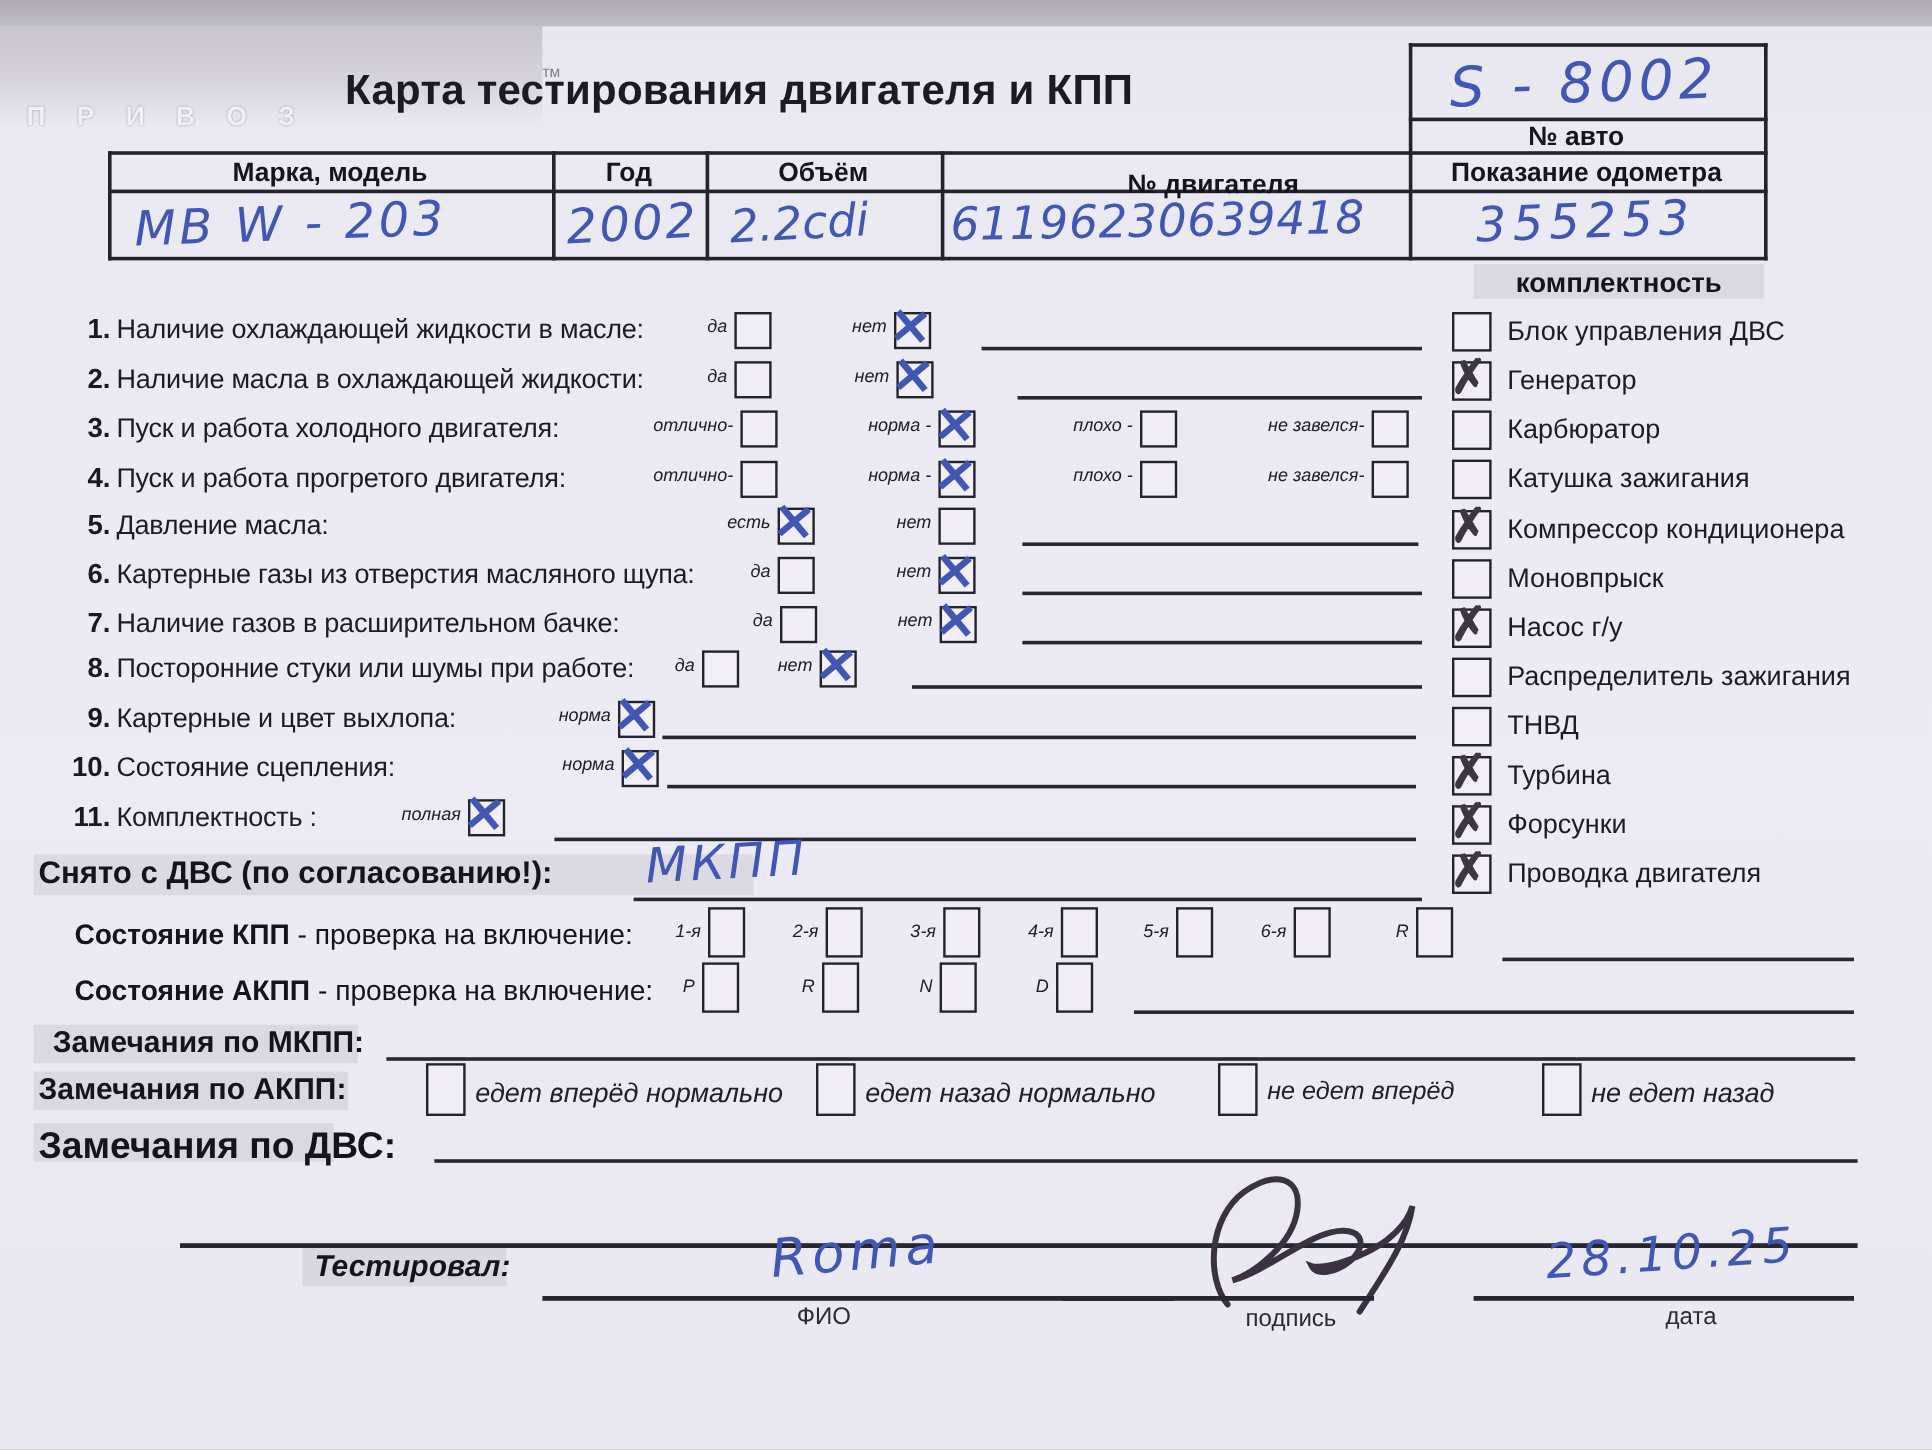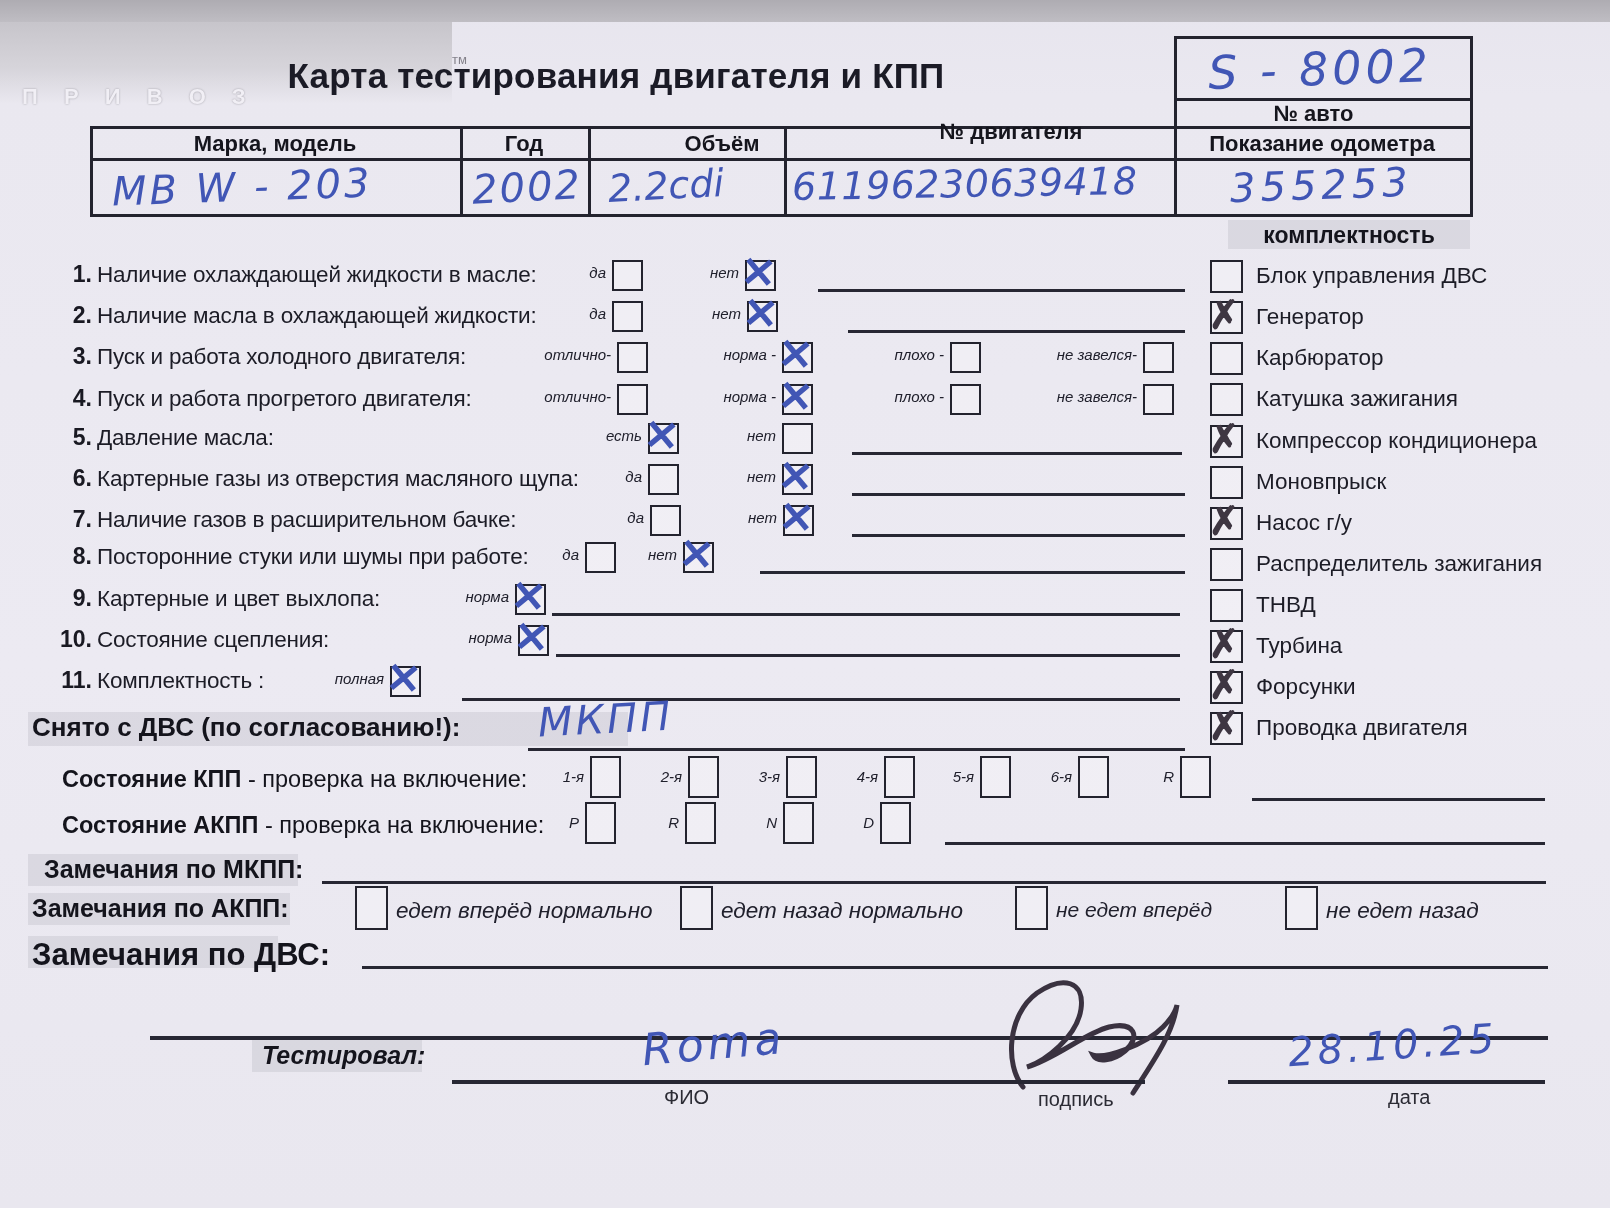--- a/index.html
+++ b/index.html
@@ -51,22 +51,22 @@
   <div class="hline" style="left:90px;top:214px;width:1383px;"></div>
   <div class="vline" style="left:90px;top:126px;height:91px;"></div>
   <div class="vline" style="left:460px;top:126px;height:91px;"></div>
   <div class="vline" style="left:588px;top:126px;height:91px;"></div>
   <div class="vline" style="left:784px;top:126px;height:91px;"></div>
   <div class="vline" style="left:1174px;top:36px;height:181px;"></div>
   <div class="vline" style="left:1470px;top:36px;height:181px;"></div>
 
   <div class="th" style="left:90px;top:131px;width:370px;">Марка, модель</div>
   <div class="th" style="left:460px;top:131px;width:128px;">Год</div>
-  <div class="th" style="left:588px;top:131px;width:196px;margin-left:36px;">Объём</div>
-  <div class="th" style="left:784px;top:119px;width:454px;">№ двигателя</div>
+  <div class="th" style="left:588px;top:131px;width:196px;">Объём</div>
+  <div class="th" style="left:784px;top:141px;width:454px;">№ двигателя</div>
   <div class="th" style="left:1174px;top:131px;width:296px;">Показание одометра</div>
 
   <div class="abs hw" style="left:112px;top:164px;font-size:40px;letter-spacing:3px;transform:rotate(-2deg);">МВ W - 203</div>
   <div class="abs hw" style="left:472px;top:164px;font-size:40px;letter-spacing:2px;transform:rotate(-3deg);">2002</div>
   <div class="abs hw" style="left:608px;top:164px;font-size:38px;transform:rotate(-3deg);">2.2cdi</div>
   <div class="abs hw" style="left:792px;top:162px;font-size:38px;letter-spacing:0.5px;transform:rotate(-1deg);">61196230639418</div>
   <div class="abs hw" style="left:1230px;top:162px;font-size:40px;letter-spacing:5px;transform:rotate(-2deg);">355253</div>
 
   <div class="strip" style="left:1228px;top:220px;width:242px;height:29px;"></div>
   <div class="sec" style="left:1228px;top:222px;width:242px;text-align:center;font-size:23px;">комплектность</div>

